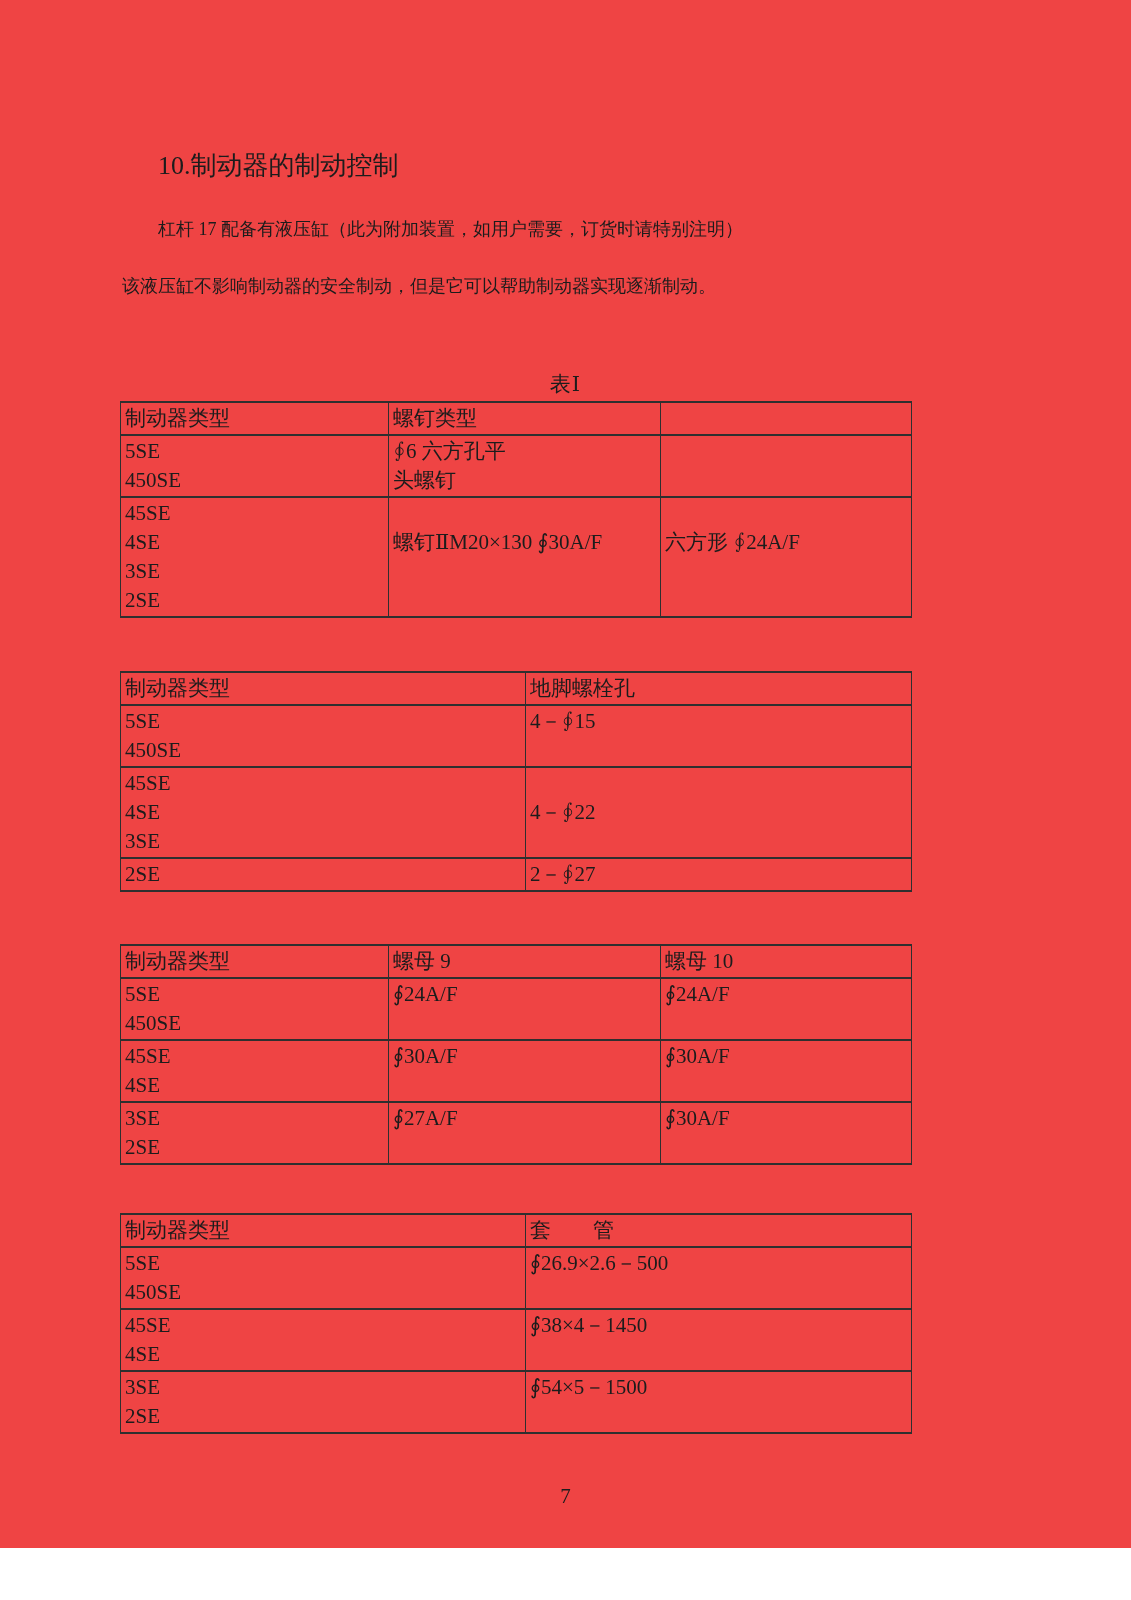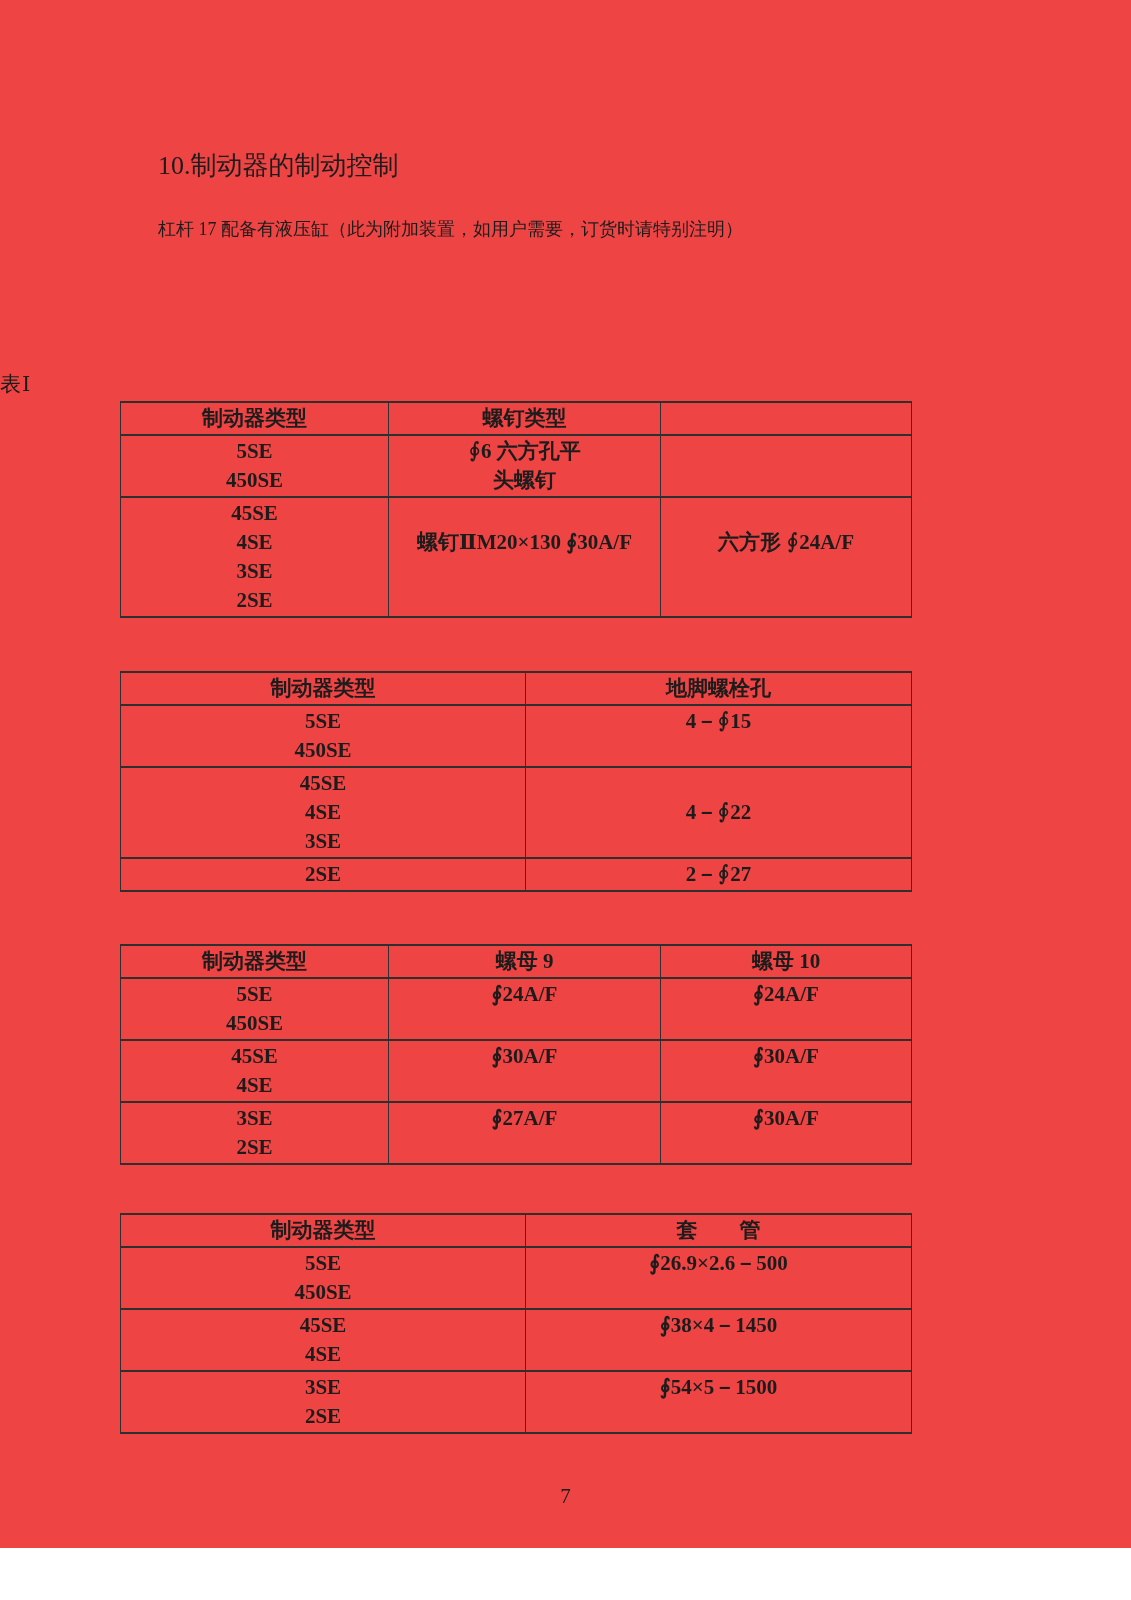--- a/index.html
+++ b/index.html
@@ -18,63 +18,63 @@
     font-size:26px; line-height:32px; white-space:nowrap;
   }
   .para-line {
     position:absolute; font-size:18px; line-height:32px; white-space:nowrap;
   }
   .para-1 { left:158px; top:213px; }
   .para-2 { left:122px; top:270px; }
 
   .tbl-title {
     position:absolute; left:0; width:100%;
-    text-align:left; font-size:21px; line-height:24px;
+    text-align:center; font-size:21px; line-height:24px;
     letter-spacing:1px;
   }
   .title-1 { top:372px; }
   .title-2 { top:643px; }
   .title-3 { top:906px; }
   .title-4 { top:1189px; }
 
   table.tbl {
     position:absolute; left:120px;
     border-collapse:collapse; table-layout:fixed;
     width:791px;
   }
   .tbl-1 { top:401px; }
   .tbl-2 { top:671px; }
   .tbl-3 { top:944px; }
   .tbl-4 { top:1213px; }
 
   .tbl td {
     border:2px solid #2f2f2f;
     border-left-width:1.5px; border-right-width:1.5px;
-    text-align:center; vertical-align:middle;
+    text-align:left; vertical-align:middle;
     font-size:21px; line-height:29px;
     padding:1px 4px;
-    font-weight:bold;
   }
   .ln { line-height:29px; height:29px; white-space:nowrap; }
   .hdr td { height:31px; }
   td.vtop { vertical-align:top; }
   .pad1 { margin-top:29px; }
 
   .pgnum {
     position:absolute; left:0; top:1484px; width:100%;
     text-align:center; font-size:21px;
   }
 </style>
 </head>
 <body>
 
 <div class="page">
 
   <div class="heading">10.制动器的制动控制</div>
   <div class="para-line para-1">杠杆 17 配备有液压缸（此为附加装置，如用户需要，订货时请特别注明）</div>
+  <div class="para-line para-2">该液压缸不影响制动器的安全制动，但是它可以帮助制动器实现逐渐制动。</div>
 
   <div class="tbl-title title-1">表Ⅰ</div>
   <table class="tbl tbl-1">
     <colgroup>
         <col style="width:268px">
         <col style="width:272px">
         <col style="width:251px">
       </colgroup>
     <tbody>
         <tr class="hdr">

